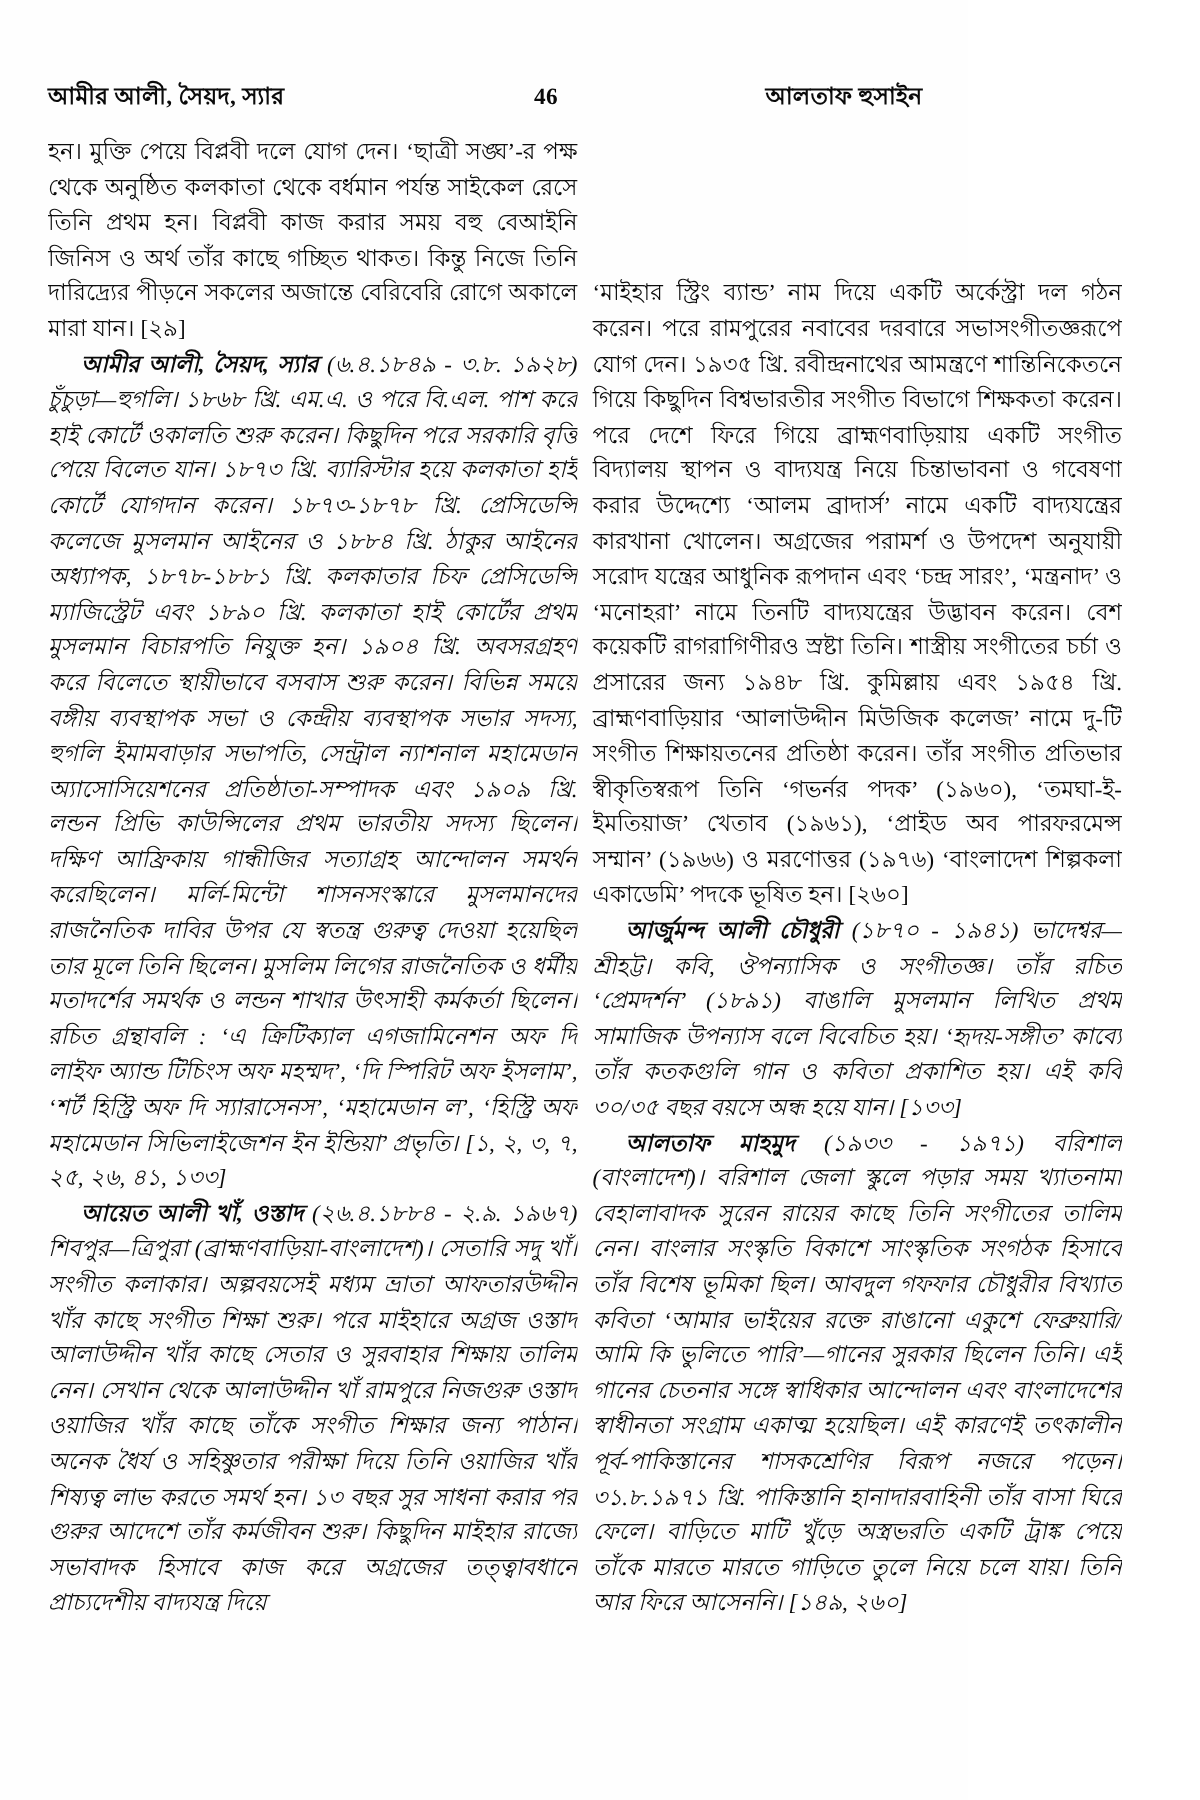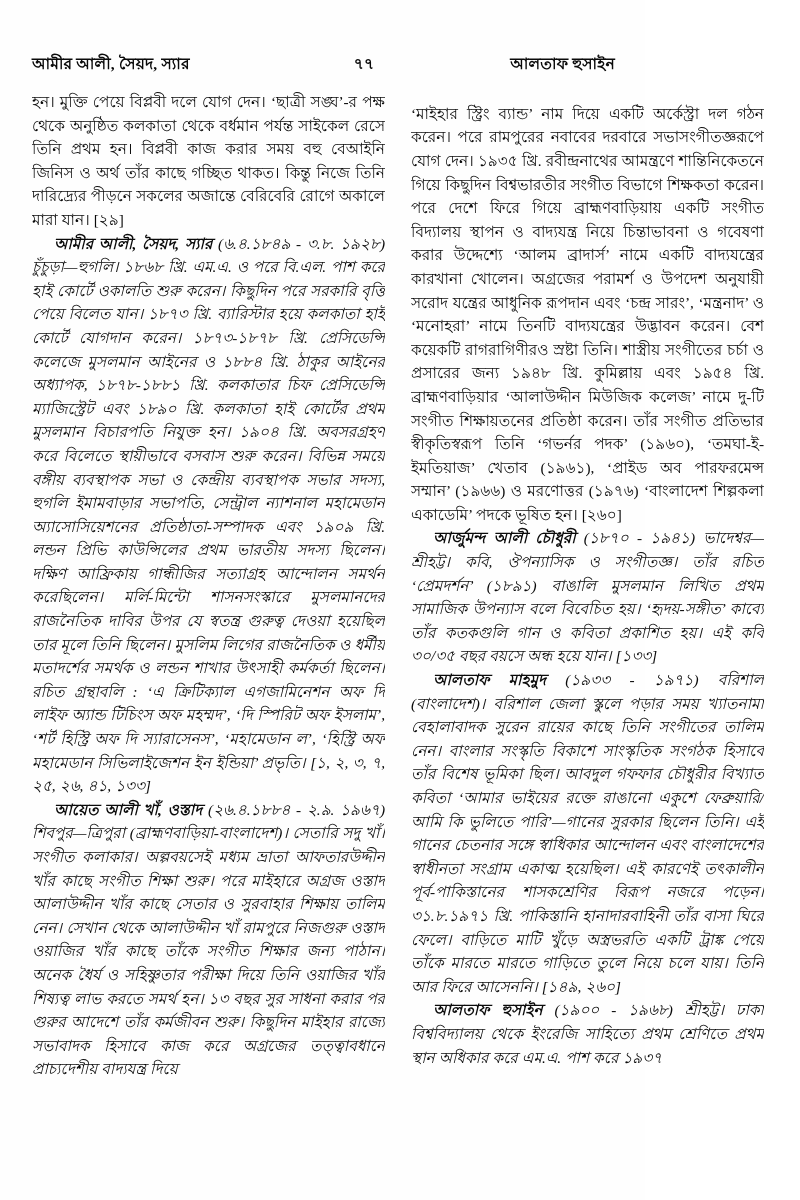--- a/index.html
+++ b/index.html
@@ -43,22 +43,22 @@
     font-weight: bold;
     padding-left: 28px;
   }
   .running-head .rh-right {
     flex: 0 0 auto;
     text-align: right;
   }
   
   .columns {
     display: flex;
-    gap: 26px;
-    align-items: center;
+    gap: 10px;
+    align-items: flex-end;
   }
   .column {
     width: 353px;
     flex: 0 0 353px;
   }
   .para {
     margin: 0;
     text-align: justify;
     text-justify: inter-word;
     font-size: 15.3px;
@@ -82,21 +82,21 @@
     overflow: hidden;
   }
 </style>
 </head>
 <body>
 
 <div class="page">
 
   <div class="running-head">
     <div class="rh-left">আমীর আলী, সৈয়দ, স্যার</div>
-    <div class="rh-center">৭৭</div>
+    <div class="rh-center">46</div>
     <div class="rh-right">আলতাফ হুসাইন</div>
   </div>
 
   <div class="columns">
 
     <div class="column">
       <div class="column-inner">
         <p class="para">
           <span>হন। মুক্তি পেয়ে বিপ্লবী দলে যোগ দেন। ‘ছাত্রী সঙ্ঘ’-র পক্ষ থেকে অনুষ্ঠিত কলকাতা থেকে বর্ধমান পর্যন্ত সাইকেল রেসে তিনি প্রথম হন। বিপ্লবী কাজ করার সময় বহু বেআইনি জিনিস ও অর্থ তাঁর কাছে গচ্ছিত থাকত। কিন্তু নিজে তিনি দারিদ্র্যের পীড়নে সকলের অজান্তে বেরিবেরি রোগে অকালে মারা যান। [২৯]</span>
         </p>
@@ -113,20 +113,17 @@
       <div class="column-inner">
         <p class="para">
           <span>‘মাইহার স্ট্রিং ব্যান্ড’ নাম দিয়ে একটি অর্কেস্ট্রা দল গঠন করেন। পরে রামপুরের নবাবের দরবারে সভাসংগীতজ্ঞরূপে যোগ দেন। ১৯৩৫ খ্রি. রবীন্দ্রনাথের আমন্ত্রণে শান্তিনিকেতনে গিয়ে কিছুদিন বিশ্বভারতীর সংগীত বিভাগে শিক্ষকতা করেন। পরে দেশে ফিরে গিয়ে ব্রাহ্মণবাড়িয়ায় একটি সংগীত বিদ্যালয় স্থাপন ও বাদ্যযন্ত্র নিয়ে চিন্তাভাবনা ও গবেষণা করার উদ্দেশ্যে ‘আলম ব্রাদার্স’ নামে একটি বাদ্যযন্ত্রের কারখানা খোলেন। অগ্রজের পরামর্শ ও উপদেশ অনুযায়ী সরোদ যন্ত্রের আধুনিক রূপদান এবং ‘চন্দ্র সারং’, ‘মন্ত্রনাদ’ ও ‘মনোহরা’ নামে তিনটি বাদ্যযন্ত্রের উদ্ভাবন করেন। বেশ কয়েকটি রাগরাগিণীরও স্রষ্টা তিনি। শাস্ত্রীয় সংগীতের চর্চা ও প্রসারের জন্য ১৯৪৮ খ্রি. কুমিল্লায় এবং ১৯৫৪ খ্রি. ব্রাহ্মণবাড়িয়ার ‘আলাউদ্দীন মিউজিক কলেজ’ নামে দু-টি সংগীত শিক্ষায়তনের প্রতিষ্ঠা করেন। তাঁর সংগীত প্রতিভার স্বীকৃতিস্বরূপ তিনি ‘গভর্নর পদক’ (১৯৬০), ‘তমঘা-ই-ইমতিয়াজ’ খেতাব (১৯৬১), ‘প্রাইড অব পারফরমেন্স সম্মান’ (১৯৬৬) ও মরণোত্তর (১৯৭৬) ‘বাংলাদেশ শিল্পকলা একাডেমি’ পদকে ভূষিত হন। [২৬০]</span>
         </p>
         <p class="para indent">
           <span class="headword">আর্জুমন্দ আলী চৌধুরী</span><span> (১৮৭০ - ১৯৪১) ভাদেশ্বর—শ্রীহট্ট। কবি, ঔপন্যাসিক ও সংগীতজ্ঞ। তাঁর রচিত ‘প্রেমদর্শন’ (১৮৯১) বাঙালি মুসলমান লিখিত প্রথম সামাজিক উপন্যাস বলে বিবেচিত হয়। ‘হৃদয়-সঙ্গীত’ কাব্যে তাঁর কতকগুলি গান ও কবিতা প্রকাশিত হয়। এই কবি ৩০/৩৫ বছর বয়সে অন্ধ হয়ে যান। [১৩৩]</span>
         </p>
         <p class="para indent">
           <span class="headword">আলতাফ মাহমুদ</span><span> (১৯৩৩ - ১৯৭১) বরিশাল (বাংলাদেশ)। বরিশাল জেলা স্কুলে পড়ার সময় খ্যাতনামা বেহালাবাদক সুরেন রায়ের কাছে তিনি সংগীতের তালিম নেন। বাংলার সংস্কৃতি বিকাশে সাংস্কৃতিক সংগঠক হিসাবে তাঁর বিশেষ ভূমিকা ছিল। আবদুল গফফার চৌধুরীর বিখ্যাত কবিতা ‘আমার ভাইয়ের রক্তে রাঙানো একুশে ফেব্রুয়ারি/আমি কি ভুলিতে পারি’—গানের সুরকার ছিলেন তিনি। এই গানের চেতনার সঙ্গে স্বাধিকার আন্দোলন এবং বাংলাদেশের স্বাধীনতা সংগ্রাম একাত্ম হয়েছিল। এই কারণেই তৎকালীন পূর্ব-পাকিস্তানের শাসকশ্রেণির বিরূপ নজরে পড়েন। ৩১.৮.১৯৭১ খ্রি. পাকিস্তানি হানাদারবাহিনী তাঁর বাসা ঘিরে ফেলে। বাড়িতে মাটি খুঁড়ে অস্ত্রভরতি একটি ট্রাঙ্ক পেয়ে তাঁকে মারতে মারতে গাড়িতে তুলে নিয়ে চলে যায়। তিনি আর ফিরে আসেননি। [১৪৯, ২৬০]</span>
         </p>
-        <p class="para indent">
-          <span class="headword">আলতাফ হুসাইন</span><span> (১৯০০ - ১৯৬৮) শ্রীহট্ট। ঢাকা বিশ্ববিদ্যালয় থেকে ইংরেজি সাহিত্যে প্রথম শ্রেণিতে প্রথম স্থান অধিকার করে এম.এ. পাশ করে ১৯৩৭</span>
-        </p>
       </div>
     </div>
 
   </div>
 </div>
 
 </body></html>

